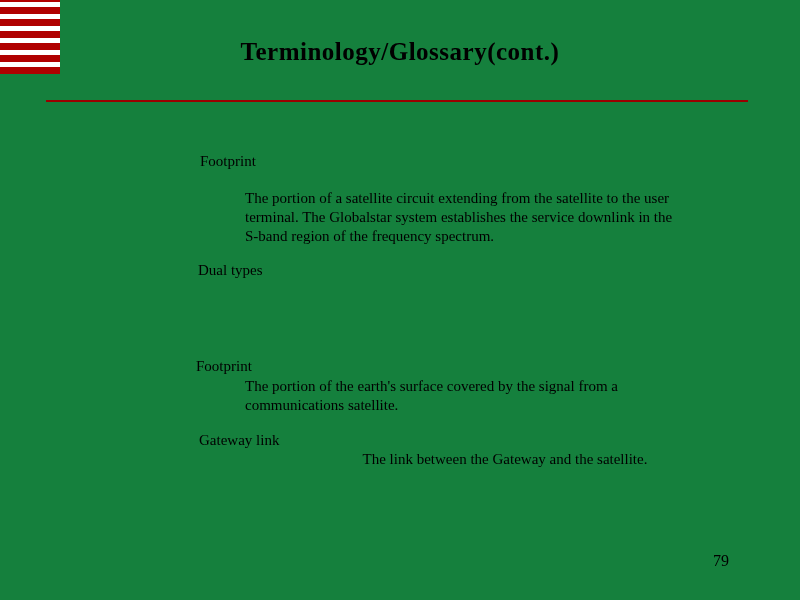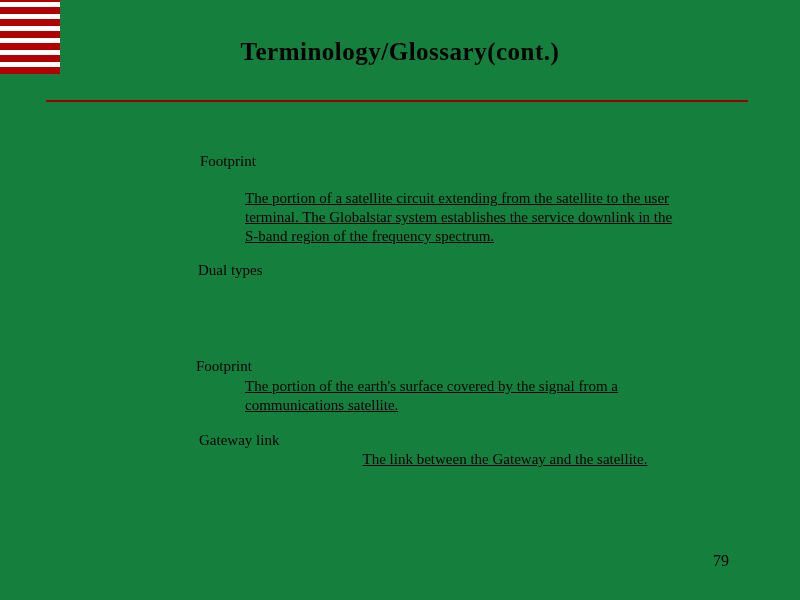--- a/index.html
+++ b/index.html
@@ -57,21 +57,20 @@
     line-height: 19px;
     white-space: nowrap;
   }
   .glossary-definition {
     position: absolute;
     left: 245px;
     width: 520px;
     font-size: 15px;
     line-height: 19px;
     white-space: pre-line;
-    text-decoration: underline;
   }
   .term-1 { left: 200px; top: 152px; }
   .def-1  { top: 189px; }
   .term-2 { left: 198px; top: 261px; }
   .def-2  { top: 282px; }
   .term-3 { left: 196px; top: 357px; }
   .def-3  { top: 377px; }
   .term-4 { left: 199px; top: 431px; }
   .def-4  { top: 450px; text-align: center; }
   .page-number {

